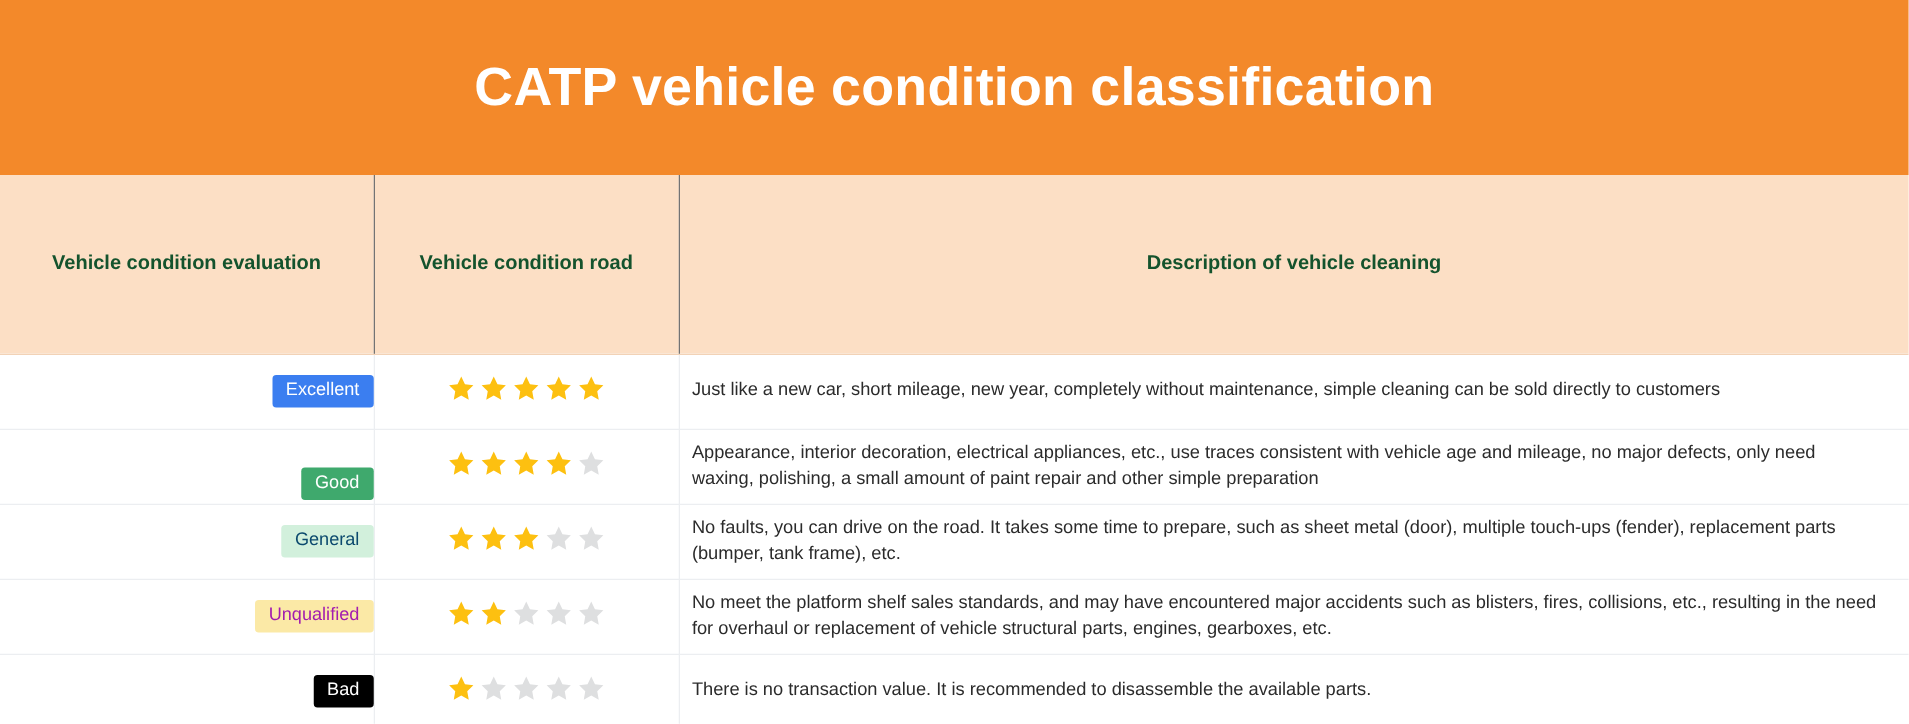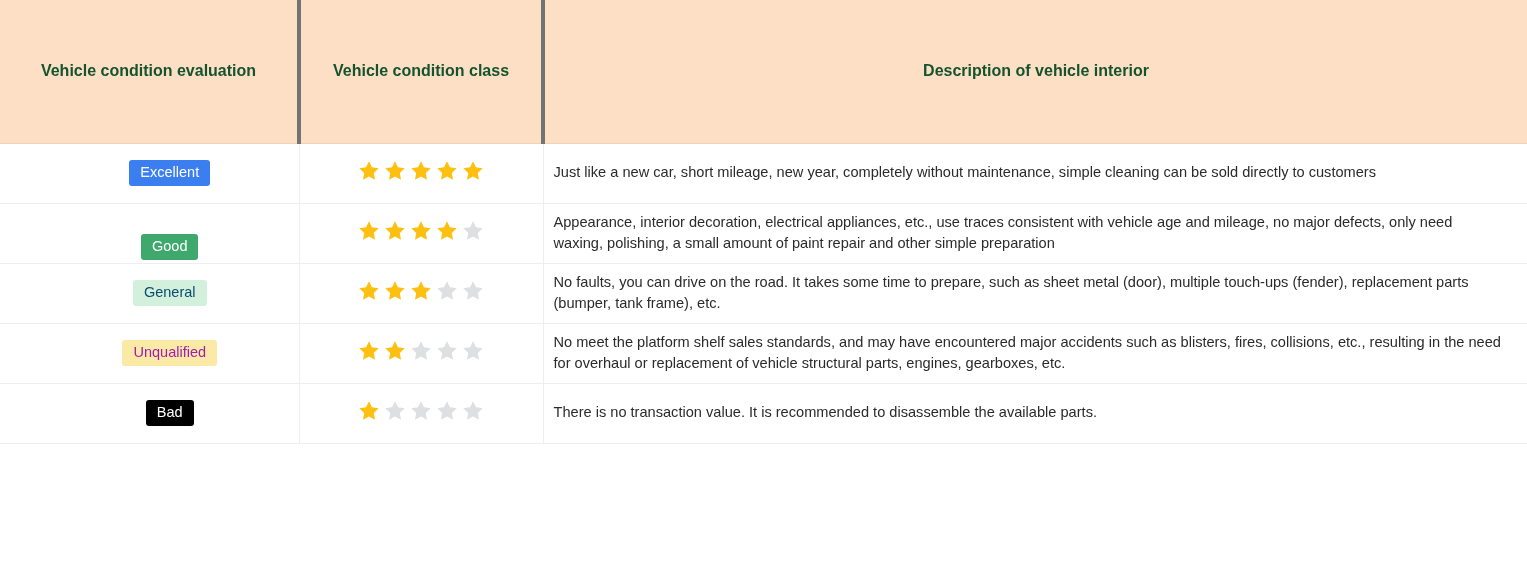--- a/index.html
+++ b/index.html
@@ -48,39 +48,39 @@
   col.c2 { width: 244px; }
   col.c3 { width: 984px; }
 
   thead th {
     background: #fcdfc5;
     height: 143px;
     color: #14532d;
     font-size: 16px;
     font-weight: bold;
     vertical-align: middle;
-    border-right: 4px solid #737373;
+    border-right: 1px solid #737373;
     border-bottom: 1px solid #f2d2b6;
     padding: 0 14px;
   }
   thead th:last-child { border-right: none; }
   thead th.h1, thead th.h2 { text-align: center; }
   thead th.h3 { text-align: center; }
 
   tbody td {
     border-bottom: 1px solid #eceef1;
     border-right: 1px solid #eceef1;
     background: #ffffff;
     vertical-align: middle;
   }
   tbody td:last-child { border-right: none; margin-left: 44px; }
 
   tbody tr { height: 60px; }
 
-  td.cell-eval { text-align: center; padding-left: 41px; }
+  td.cell-eval { text-align: right; padding-left: 41px; }
   td.cell-stars { text-align: center; }
   td.cell-desc {
     text-align: left;
     padding: 8px 22px 8px 10px;
     color: #2b2b2b;
     font-size: 14.6px;
     line-height: 1.45;
   }
 
   
@@ -109,32 +109,35 @@
   .star { display: inline-block; width: 24px; height: 24px; }
   .star svg { display: block; width: 24px; height: 24px; }
   .star.on  svg path { fill: #fdc010; }
   .star.off svg path { fill: #dedfe0; }
 </style>
 </head>
 <body>
 
 <div class="page">
 
+  <div class="title-banner">
+    <div class="title-text">CATP vehicle condition classification</div>
+  </div>
 
   <table class="grid">
     <colgroup>
       <col class="c1">
         <col class="c2">
         <col class="c3">
     </colgroup>
     <thead>
       <tr>
         <th class="h1">Vehicle condition evaluation</th>
-        <th class="h2">Vehicle condition class</th>
-        <th class="h3">Description of vehicle interior</th>
+        <th class="h2">Vehicle condition road</th>
+        <th class="h3">Description of vehicle cleaning</th>
       </tr>
     </thead>
     <tbody id="table-body">
         <tr>
           <td class="cell-eval"><span class="badge badge-excellent">Excellent</span></td>
           <td class="cell-stars"><span class="stars">
               <span class="star on">
                 <svg viewBox="0 0 24 24">
                   <path d="M12 2.2 l2.95 6.15 6.75 .9 -4.9 4.7 1.2 6.75 -6 -3.25 -6 3.25 1.2 -6.75 -4.9 -4.7 6.75 -.9 Z"></path>
                 </svg>

